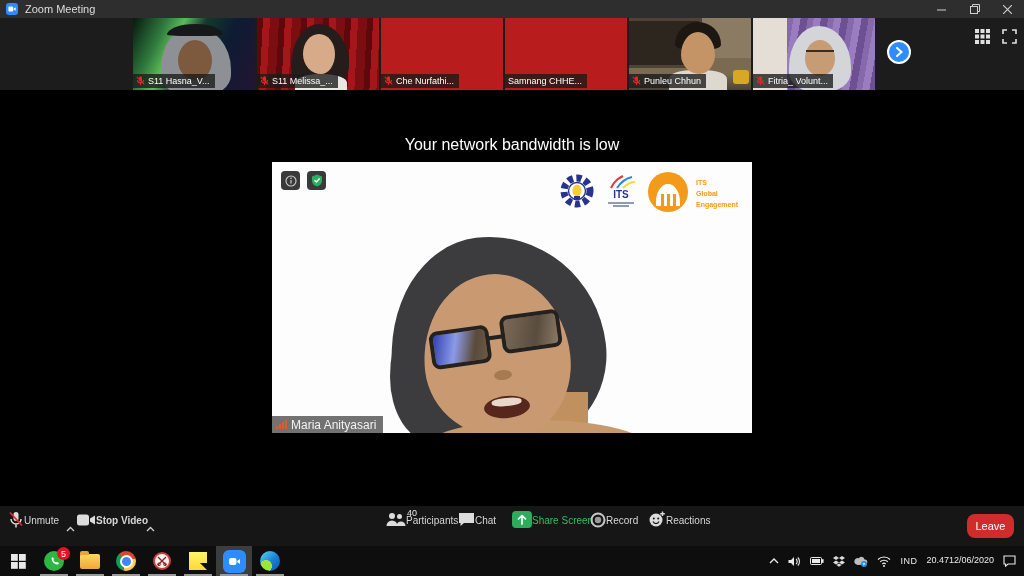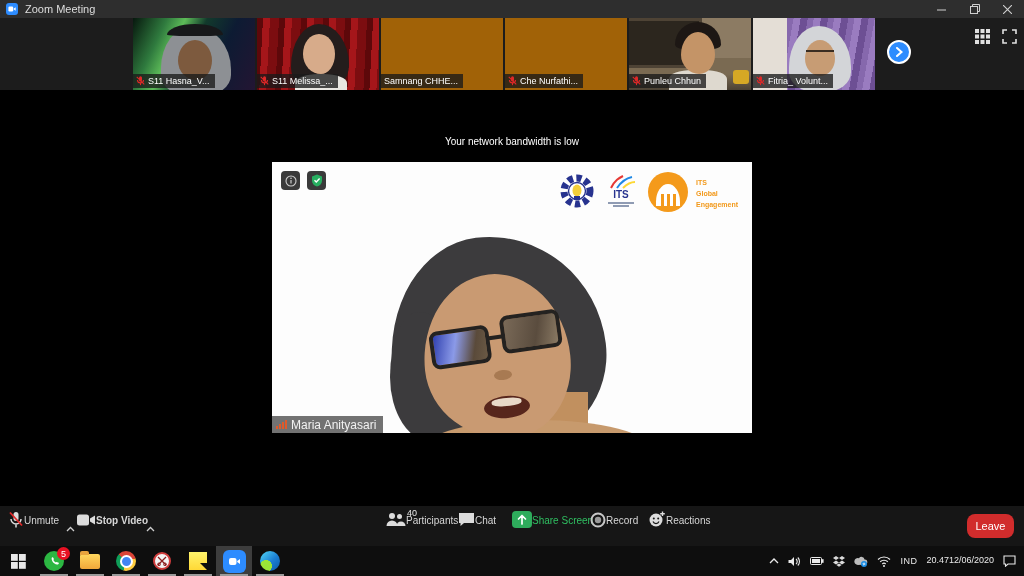--- a/index.html
+++ b/index.html
@@ -11,21 +11,21 @@
             display:flex;align-items:center;z-index:30;}
   .tb-appicon{width:12px;height:12px;border-radius:3px;background:#2d8cff;margin:0 7px 0 6px;
               display:flex;align-items:center;justify-content:center;}
   .tb-title{color:#dedede;font-size:11px;}
   .tb-controls{margin-left:auto;display:flex;height:100%;}
   .tb-btn{width:33px;height:100%;display:flex;align-items:center;justify-content:center;}
 
   
   .filmstrip{position:absolute;top:18px;left:0;right:0;height:72px;background:#1c1c1c;z-index:20;}
   .thumbs{position:absolute;left:133px;top:0;height:72px;display:flex;gap:2px;}
-  .thumb{position:relative;width:122px;height:72px;background:#a16207;overflow:hidden;flex:none;}
+  .thumb{position:relative;width:122px;height:72px;background:#b91c1c;overflow:hidden;flex:none;}
   .nametag{position:absolute;left:0;bottom:2px;display:flex;align-items:center;gap:3px;
            background:rgba(25,25,25,.78);color:#fff;font-size:9px;padding:2px 5px 2px 3px;
            white-space:nowrap;max-width:119px;overflow:hidden;z-index:5;}
   
   .art{position:absolute;}
   .t-aurora{inset:0;background:linear-gradient(115deg,#07180e 0%,#2f7a3e 22%,#5dbb58 34%,#123a2c 48%,#0d1b33 68%,#231533 100%);}
   .t-hijab1{left:28px;top:8px;width:70px;height:70px;background:#8d9094;border-radius:46% 54% 40% 40%/60% 62% 30% 30%;}
   .t-face1{left:45px;top:22px;width:34px;height:40px;background:#7d5a3e;border-radius:50% 50% 46% 54%/52% 52% 48% 48%;}
   .t-band1{left:34px;top:6px;width:56px;height:12px;background:#17181a;border-radius:50%/90% 90% 10% 10%;}
   .t-curtain{inset:0;background:repeating-linear-gradient(93deg,#5d080a 0 6px,#a5161a 6px 13px,#7c0d10 13px 22px);}
@@ -45,21 +45,21 @@
   .t-glasses6{left:53px;top:32px;width:28px;height:8px;border-top:2px solid #3a2d22;}
 
   
   .next-btn{position:absolute;left:887px;top:40px;width:24px;height:24px;border-radius:50%;
             background:#2d8cff;border:2px solid #fff;box-sizing:border-box;z-index:25;
             display:flex;align-items:center;justify-content:center;}
   .view-btn{position:absolute;width:18px;height:18px;z-index:25;display:flex;align-items:center;justify-content:center;}
 
   
   .stage{position:absolute;top:90px;left:0;width:1024px;height:416px;background:#000;}
-  .notice{position:absolute;top:46px;left:0;width:100%;text-align:center;color:#fff;font-size:10px;}
+  .notice{position:absolute;top:46px;left:0;width:100%;text-align:center;color:#fff;font-size:16px;}
   .mainvideo{position:absolute;left:272px;top:72px;width:480px;height:271px;background:#fdfdfd;overflow:hidden;}
   .badges{position:absolute;left:9px;top:9px;display:flex;gap:7px;z-index:6;}
   .badge-btn{width:19px;height:19px;border-radius:4px;background:#3a3a3a;display:flex;align-items:center;justify-content:center;}
   
   .mv-hairback{position:absolute;left:118px;top:74px;width:215px;height:215px;background:#3c3b3d;
                border-radius:46% 54% 44% 50%/58% 56% 44% 42%;transform:rotate(-7deg);}
   .mv-hairside{position:absolute;left:118px;top:150px;width:70px;height:130px;background:#3c3b3d;
                border-radius:40% 60% 30% 60%/50% 40% 40% 50%;}
   .mv-neck{position:absolute;left:196px;top:230px;width:120px;height:70px;background:#c1905f;}
   .mv-shoulder{position:absolute;left:150px;top:258px;width:230px;height:60px;background:#c79a6d;border-radius:50% 50% 0 0;}
@@ -193,33 +193,33 @@
               <path d="M2 5 a4 4 0 0 0 8 0" fill="none" stroke="#e02828" stroke-width="1.4"></path>
               <line x1="6" y1="9" x2="6" y2="12" stroke="#e02828" stroke-width="1.4"></line>
               <line x1="1" y1="1" x2="11" y2="11" stroke="#e02828" stroke-width="1.4"></line>
             </svg>
           <span>S11 Melissa_...</span>
         </div>
       </div>
 
       <div class="thumb">
         <div class="nametag">
-          <span>Samnang CHHE...</span>
-        </div>
-      </div>
-
-      <div class="thumb">
-        <div class="nametag">
           <svg width="9" height="10" viewBox="0 0 12 13">
               <rect x="4" y="0" width="4" height="7" rx="2" fill="#e02828"></rect>
               <path d="M2 5 a4 4 0 0 0 8 0" fill="none" stroke="#e02828" stroke-width="1.4"></path>
               <line x1="6" y1="9" x2="6" y2="12" stroke="#e02828" stroke-width="1.4"></line>
               <line x1="1" y1="1" x2="11" y2="11" stroke="#e02828" stroke-width="1.4"></line>
             </svg>
           <span>Che Nurfathi...</span>
+        </div>
+      </div>
+
+      <div class="thumb">
+        <div class="nametag">
+          <span>Samnang CHHE...</span>
         </div>
       </div>
 
       <div class="thumb">
         <div class="art t-room" style="inset:0;background:linear-gradient(180deg,#8c7b63 0 55%,#7a6a52 55% 78%,#4c4234 100%);"></div>
         <div class="art t-bunk"></div>
         <div class="art t-yellow5"></div>
         <div class="art t-shirt5"></div>
         <div class="art t-hair5"></div>
         <div class="art t-face5"></div>

